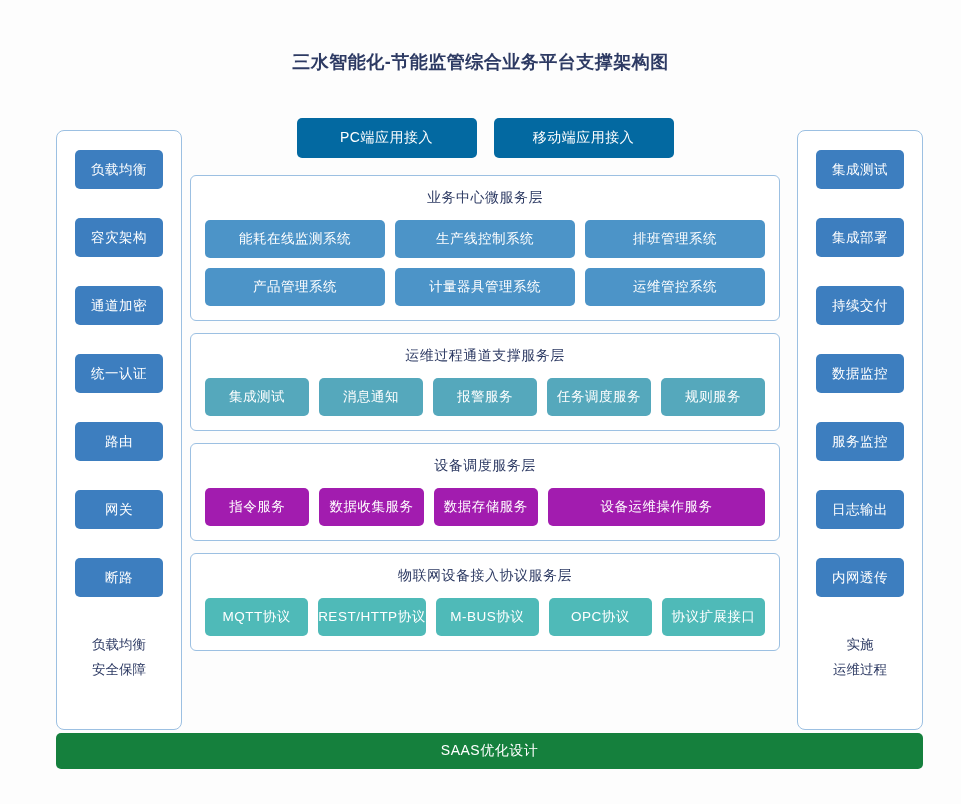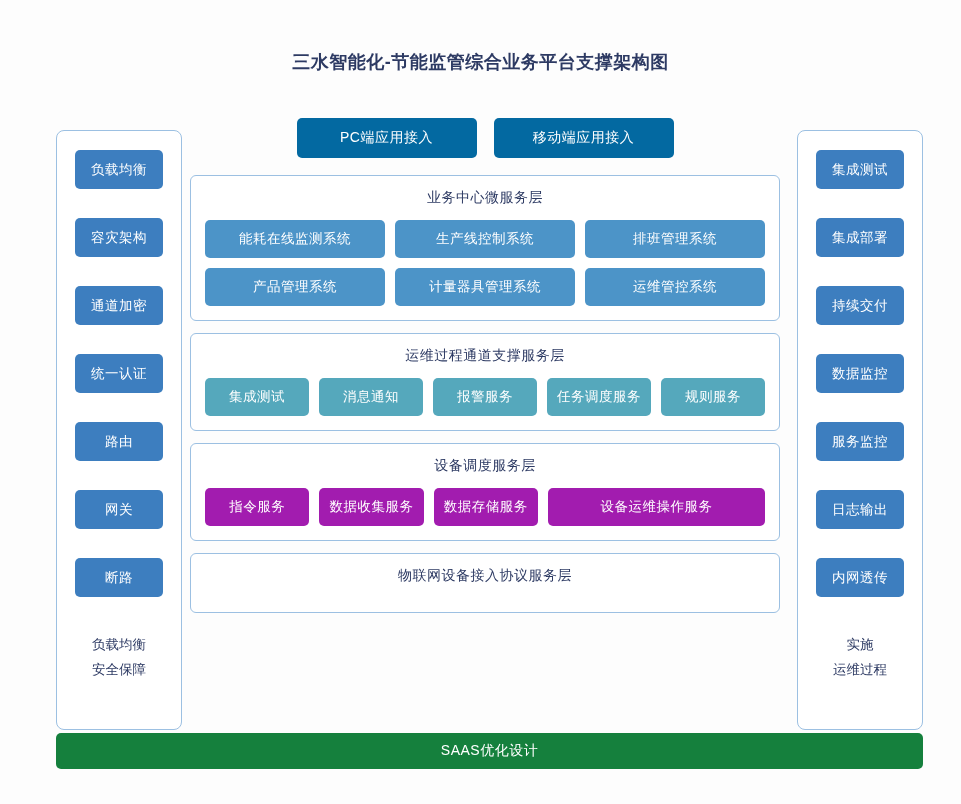--- a/index.html
+++ b/index.html
@@ -222,19 +222,26 @@
           <div class="layer-title">设备调度服务层</div>
           <div class="chip-row">
             <div class="chip c-device">指令服务</div>
             <div class="chip c-device">数据收集服务</div>
             <div class="chip c-device">数据存储服务</div>
             <div class="chip c-device wide2">设备运维操作服务</div>
           </div>
         </div>
         <div class="layer">
           <div class="layer-title">物联网设备接入协议服务层</div>
+          <div class="chip-row">
+            <div class="chip c-iot">MQTT协议</div>
+            <div class="chip c-iot">REST/HTTP协议</div>
+            <div class="chip c-iot">M-BUS协议</div>
+            <div class="chip c-iot">OPC协议</div>
+            <div class="chip c-iot">协议扩展接口</div>
+          </div>
         </div>
       </div>
   </div>
 
   <div class="bottom-bar">SAAS优化设计</div>
 
 </div>
 
 </body></html>

